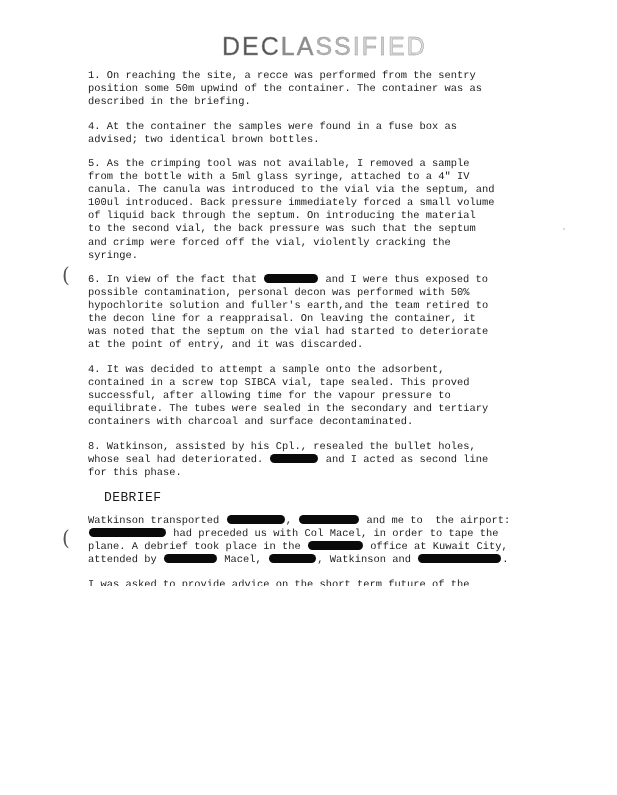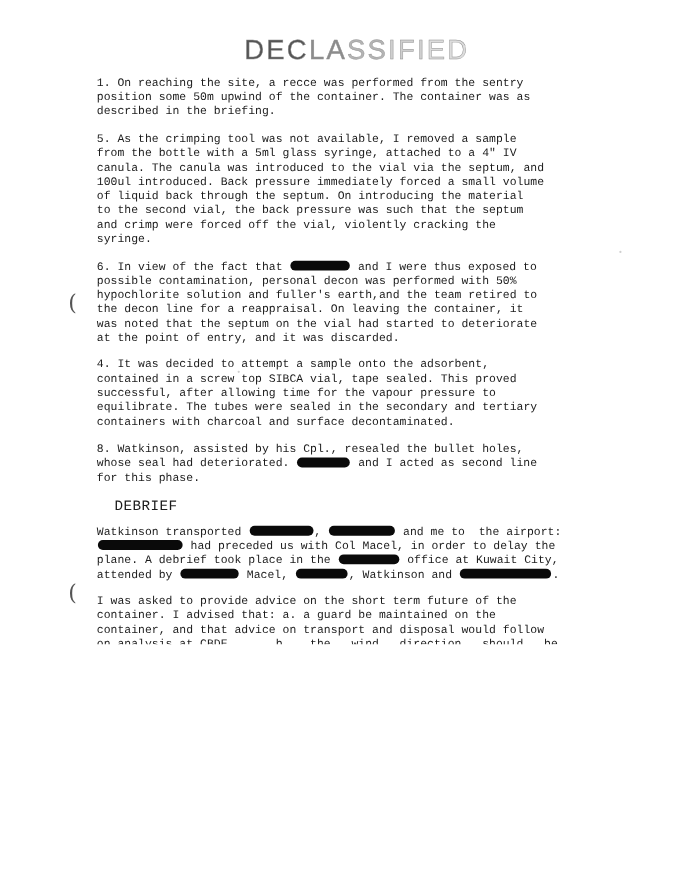--- a/index.html
+++ b/index.html
@@ -109,20 +109,22 @@
 
   <div class="hand-h">H.</div>
 
   <div class="hand-num" style="left:75px; top:660px;">1.</div>
   <div class="hand-num" style="left:75px; top:723px;">2.</div>
 
   <div class="body" id="body-el">
       <div class="para"><span>1. On reaching the site, a recce was performed from the sentry
 position some 50m upwind of the container. The container was as
 described in the briefing.</span></div>
+      <div class="para"><span>4. At the container the samples were found in a fuse box as
+advised; two identical brown bottles.</span></div>
       <div class="para"><span>5. As the crimping tool was not available, I removed a sample
 from the bottle with a 5ml glass syringe, attached to a 4" IV
 canula. The canula was introduced to the vial via the septum, and
 100ul introduced. Back pressure immediately forced a small volume
 of liquid back through the septum. On introducing the material
 to the second vial, the back pressure was such that the septum
 and crimp were forced off the vial, violently cracking the
 syringe.</span></div>
       <div class="para"><span>6. In view of the fact that </span><span class="redact" style="width: 54px;"></span><span> and I were thus exposed to
 possible contamination, personal decon was performed with 50%
@@ -133,21 +135,21 @@
       <div class="para"><span>4. It was decided to attempt a sample onto the adsorbent,
 contained in a screw top SIBCA vial, tape sealed. This proved
 successful, after allowing time for the vapour pressure to
 equilibrate. The tubes were sealed in the secondary and tertiary
 containers with charcoal and surface decontaminated.</span></div>
       <div class="para"><span>8. Watkinson, assisted by his Cpl., resealed the bullet holes,
 whose seal had deteriorated. </span><span class="redact" style="width: 48px;"></span><span> and I acted as second line
 for this phase.</span></div>
       <div class="heading">DEBRIEF</div>
       <div class="para tight"><span>Watkinson transported </span><span class="redact" style="width: 58px;"></span><span>, </span><span class="redact" style="width: 60px;"></span><span> and me to  the airport:
-</span><span class="redact" style="width: 77px;"></span><span> had preceded us with Col Macel, in order to delay the
+</span><span class="redact" style="width: 77px;"></span><span> had preceded us with Col Macel, in order to tape the
 plane. A debrief took place in the </span><span class="redact" style="width: 55px;"></span><span> office at Kuwait City,
 attended by </span><span class="redact" style="width: 53px;"></span><span> Macel, </span><span class="redact" style="width: 47px;"></span><span>, Watkinson and </span><span class="redact" style="width: 83px;"></span><span>.</span></div>
       <div class="para tight"><span>I was asked to provide advice on the short term future of the
 container. I advised that: a. a guard be maintained on the
 container, and that advice on transport and disposal would follow
 on analysis at CBDE.      b.   the   wind   direction   should   be</span></div>
     </div>
 
   <div class="speck" style="left:563px;top:228px;width:2px;height:2px;"></div>
   <div class="speck" style="left:331px;top:769px;width:2px;height:2px;"></div>

